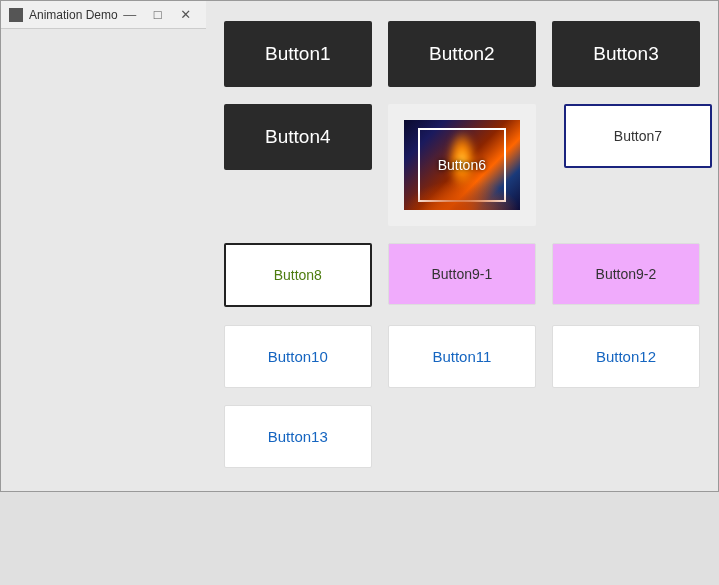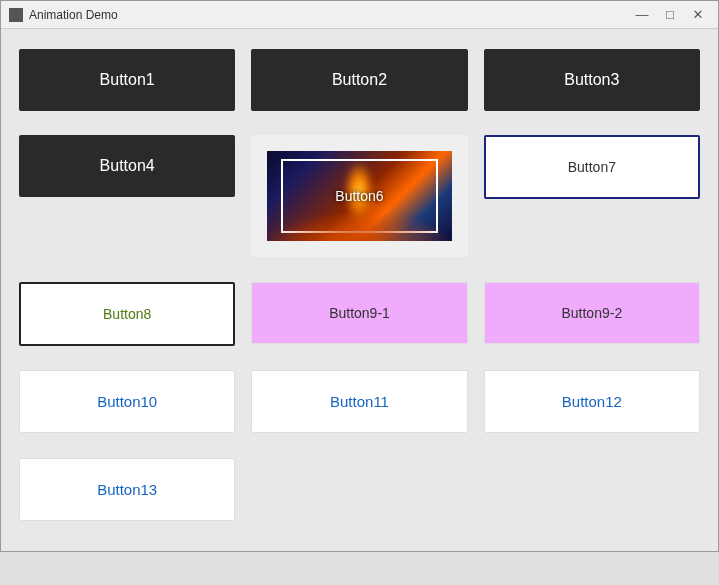--- a/index.html
+++ b/index.html
@@ -6,25 +6,25 @@
     body {
       font-family: 'Segoe UI', Arial, sans-serif;
       background: #e0e0e0;
       width: 719px;
       height: 585px;
       overflow: hidden;
     }
 
     .window {
       width: 719px;
-      height: 552px;
+      height: 492px;
       background: #e8e8e8;
       border: 1px solid #999;
       display: flex;
-      flex-direction: column;
+      flex-direction: row;
     }
 
     .title-bar {
       background: #f0f0f0;
       height: 28px;
       display: flex;
       align-items: center;
       justify-content: space-between;
       padding: 0 8px;
       border-bottom: 1px solid #ccc;
@@ -76,21 +76,21 @@
       gap: 14px 16px;
       align-items: start;
     }
 
     .btn-dark {
       background: #2a2a2a;
       color: #fff;
       border: none;
       border-radius: 2px;
       padding: 22px 10px;
-      font-size: 16px;
+      font-size: 19px;
       cursor: pointer;
       width: 100%;
       text-align: center;
     }
 
     .btn-outline {
       background: #fff;
       color: #4d7c0f;
       border: 2px solid #222;
       border-radius: 2px;
@@ -188,20 +188,21 @@
     .btn-outline-blue {
       background: #fff;
       color: #333;
       border: 2px solid #1a237e;
       border-radius: 2px;
       padding: 22px 16px;
       font-size: 14px;
       cursor: pointer;
       width: 100%;
       text-align: center;
+      margin-left: 12px;
     }
   </style>
 </head>
 <body>
 
 <div class="window">
   <div class="title-bar">
     <div class="title-bar-left">
       <span class="title-bar-icon"></span>
       <span class="title-bar-title">Animation Demo</span>

